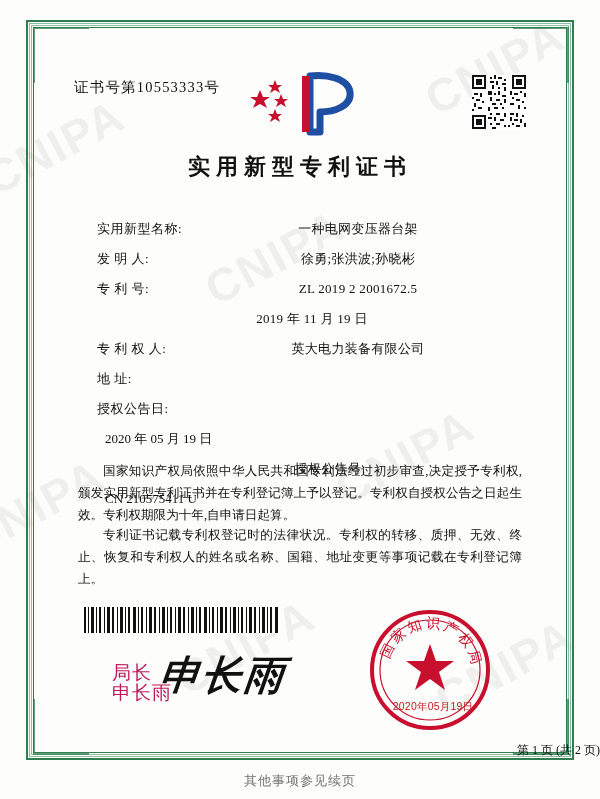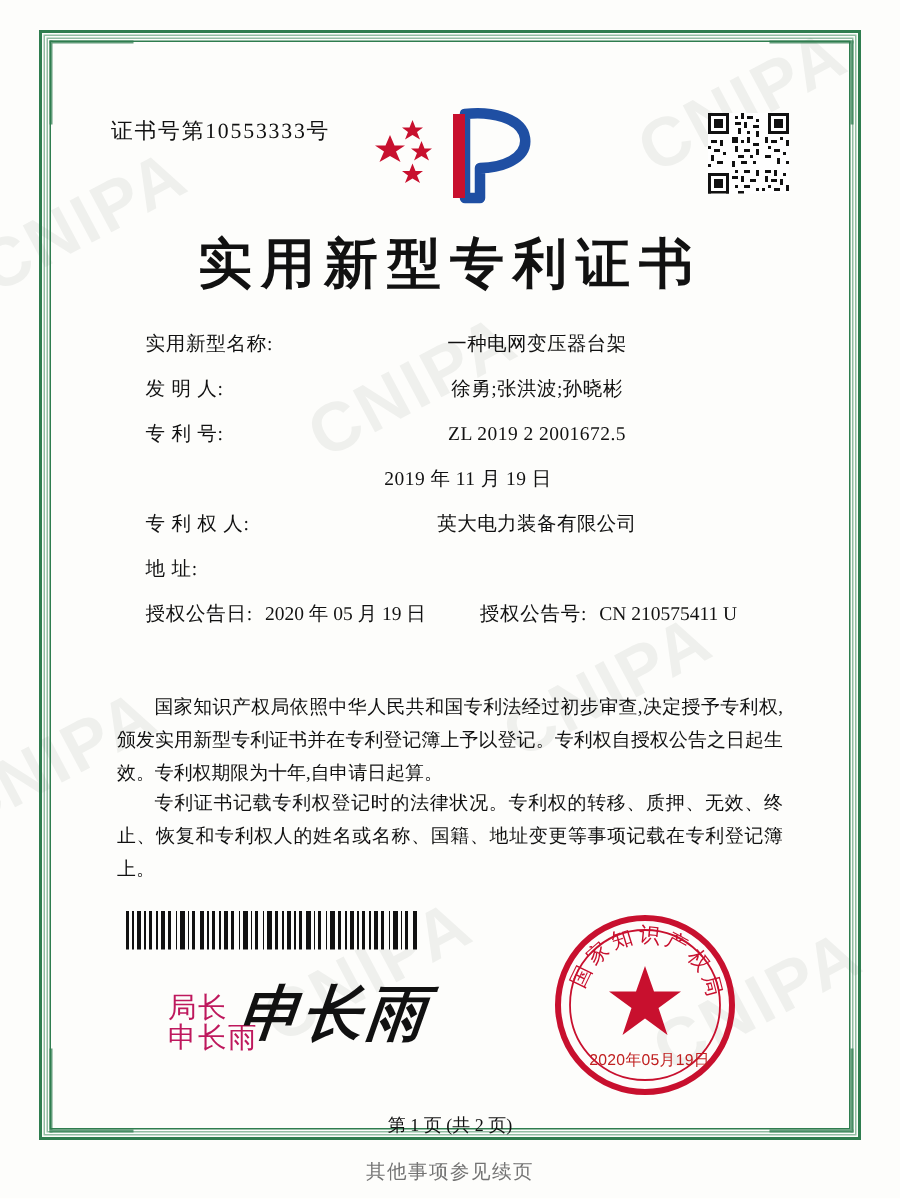--- a/index.html
+++ b/index.html
@@ -97,21 +97,21 @@
     position: absolute;
     right: 74px; top: 75px;
     width: 54px; height: 54px;
   }
 
   
   .title {
     position: absolute;
     left: 0; right: 0; top: 152px;
     text-align: center;
-    font-size: 36px;
+    font-size: 22px;
     font-weight: bold;
     letter-spacing: 6px;
     color: #111;
     font-family: "Liberation Serif", serif;
   }
 
   
   .fields {
     position: absolute;
     left: 86px; top: 214px;
@@ -123,21 +123,21 @@
   }
   .row { display: flex; align-items: flex-start; }
   .row .lbl {
     width: 92px;
     flex: 0 0 92px;
     letter-spacing: 0.5px;
     white-space: nowrap;
   }
   .row .val { flex: 1; letter-spacing: 0.3px; text-align: center; }
 
-  .row-inline { display: flex; }
+  .row-inline { display: flex; flex-direction: column; }
   .row-inline .seg-lbl { white-space: nowrap; letter-spacing: 0.5px; }
   .row-inline .seg-val { margin-left: 8px; white-space: nowrap; }
   .row-inline .seg2 { margin-left: 36px; text-align: center; }
 
   
   .para {
     position: absolute;
     left: 78px;
     width: 444px;
     font-size: 12.6px;
@@ -192,21 +192,21 @@
     font-size: 10.5px;
     color: #c02020;
     font-family: Liberation Sans, sans-serif;
     letter-spacing: 0.2px;
   }
 
   
   .page-no {
     position: absolute;
     left: 0; right: 0; top: 742px;
-    text-align: center;
+    text-align: right;
     font-size: 12px;
     color: #111;
   }
   .footer-note {
     position: absolute;
     left: 0; right: 0; top: 772px;
     text-align: center;
     font-size: 13px;
     color: #737373;
     letter-spacing: 1px;

